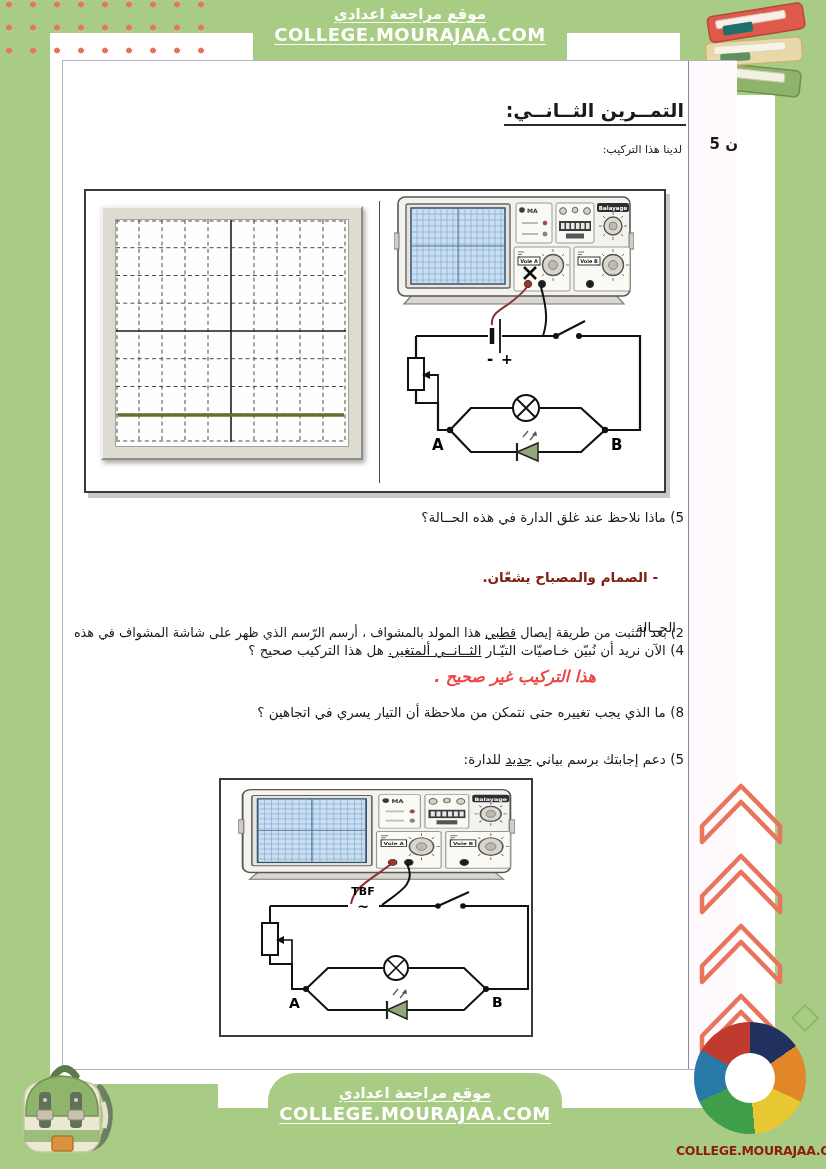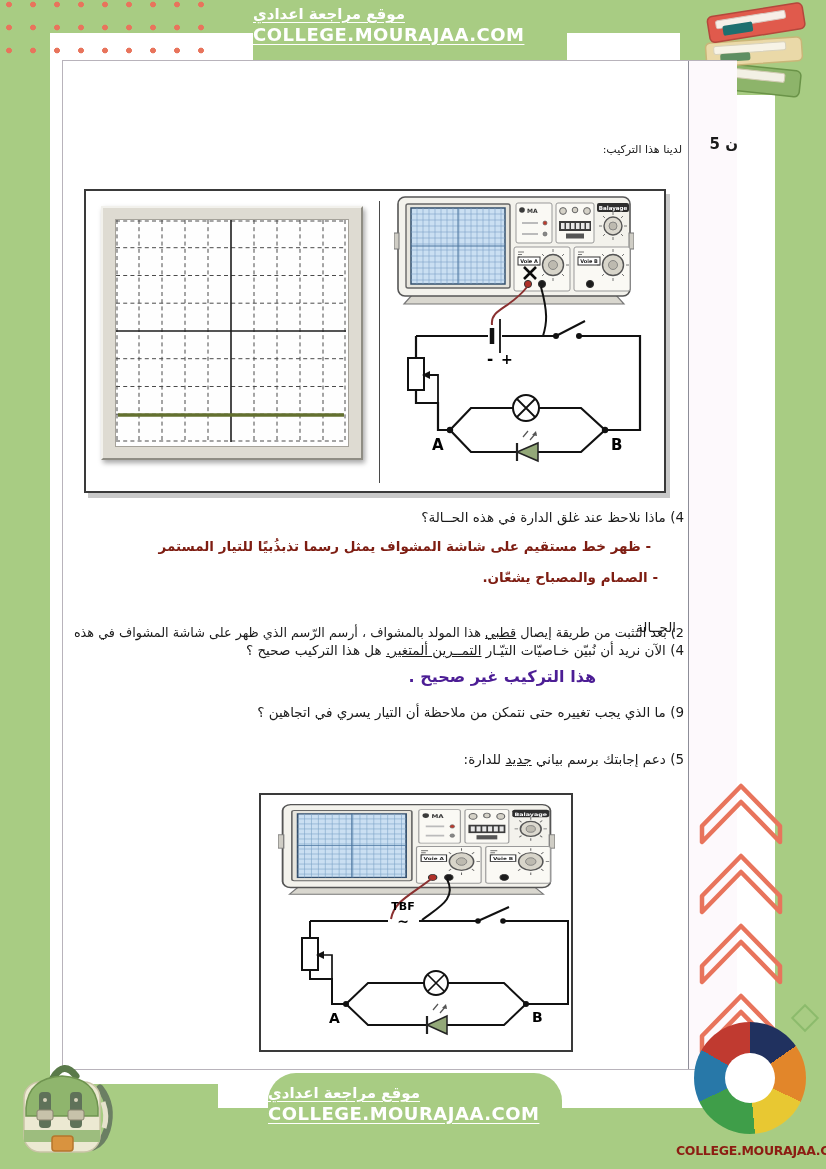--- a/index.html
+++ b/index.html
@@ -12,42 +12,42 @@
   #col-right{left:775px;top:0;width:51px;height:1169px;}
   #band-top{left:0;top:0;width:826px;height:33px;}
   #band-bottom{left:0;top:1108px;width:826px;height:61px;}
   #band-bottom-left{left:0;top:1084px;width:218px;height:85px;}
   #title-bubble{left:253px;top:0;width:314px;height:90px;border-radius:0 0 28px 28px;}
   #books-blob{left:680px;top:0;width:146px;height:95px;border-radius:0 0 0 35px;}
   #footer-bubble{left:268px;top:1073px;width:294px;height:96px;border-radius:28px 28px 0 0;}
   #dots{left:0;top:0;width:220px;height:56px;
         background-image:radial-gradient(circle,#e8745c 2.6px,rgba(232,116,92,0) 3.2px);
         background-size:24px 23px;background-position:-3px -7px;}
-  .hdr-txt{text-align:left;color:#fff;direction:rtl;}
+  .hdr-txt{text-align:center;color:#fff;direction:rtl;}
   .hdr1{font-size:15px;font-weight:bold;text-decoration:underline;text-underline-offset:3px;}
   .hdr2{font-size:18px;font-weight:bold;letter-spacing:.5px;text-decoration:underline;
         text-underline-offset:3px;margin-top:1px;direction:ltr;}
   
   #page{left:62px;top:60px;width:673px;height:1008px;background:#fff;border:1px solid #b8b3bb;}
   #margin-col{position:absolute;left:625px;top:0;width:48px;height:100%;background:#fdf9fc;
               border-left:1px solid #8d8d98;}
   #points{position:absolute;left:629px;top:74px;width:46px;text-align:right;
           font-size:15px;font-weight:bold;direction:ltr;}
   #ex-title{position:absolute;right:50px;top:38px;font-size:19px;font-weight:bold;direction:rtl;
             border-bottom:2px solid #2a2a2a;padding:0 2px 3px 2px;}
   #intro{position:absolute;right:54px;top:82px;font-size:11px;direction:rtl;}
   .qline{position:absolute;direction:rtl;font-size:13.5px;white-space:nowrap;}
   .q2small{font-size:12.8px;}
   .ans{position:absolute;direction:rtl;font-size:13.5px;font-weight:bold;color:#7e1d12;white-space:nowrap;}
   .u{text-decoration:underline;}
-  #a3{color:#4c1d95;font-size:16px;}
+  #a3{color:#ef4444;font-size:16px;font-style:italic;}
   
   .figbox{position:absolute;background:#fff;border:2px solid #3a3a3a;}
   #figure1{left:21px;top:128px;width:578px;height:300px;box-shadow:4px 5px 0 #c9c9c9;}
-  #figure2{left:156px;top:732px;width:310px;height:255px;margin-left:40px;}
+  #figure2{left:156px;top:717px;width:310px;height:255px;}
   #screen-frame{position:absolute;left:15px;top:15px;width:258px;height:250px;background:#dedbd2;
                 border:2px solid;border-color:#f2f1ec #8f8d84 #8f8d84 #f2f1ec;
                 box-shadow:2px 3px 5px rgba(0,0,0,.35);}
   #screen-inner{position:absolute;left:12px;top:11px;width:232px;height:226px;background:#fefefe;
                 border:1px solid #a5a29a;}
   #fig1-divider{position:absolute;left:293px;top:10px;width:0;height:282px;border-left:1.5px solid #4a4a4a;}
   svg{display:block;font-family:"DejaVu Sans",sans-serif;}
   svg text{font-family:"DejaVu Sans",sans-serif;}
   
   #logo-ring{left:694px;top:1022px;width:112px;height:112px;border-radius:50%;
@@ -94,20 +94,21 @@
       <rect x="22" y="8" width="96" height="26" rx="5" fill="#e05a4c" stroke="#b4473c" stroke-width="1.5"></rect>
       <rect x="30" y="13" width="70" height="8" rx="2" fill="#f7efe8" stroke="#d8c8c0" stroke-width="1"></rect>
       <rect x="36" y="19" width="30" height="10" rx="2" fill="#1f6f6f"></rect>
     </g>
   </svg>
 
   <div class="abs" id="page">
     <div id="margin-col"></div>
     <div id="points">5 ن</div>
 
+    <div id="ex-title">التمــرين الثــانــي:</div>
     <div id="intro">لدينا هذا التركيب:</div>
 
     <div class="figbox" id="figure1">
 
       <div id="screen-frame">
         <div id="screen-inner">
           <svg width="230" height="222" viewBox="0 0 230 222">
             <path d="M23 0V222M46 0V222M69 0V222M92 0V222M138 0V222M161 0V222M184 0V222M207 0V222M1 0V222M229 0V222" stroke="#4a4a4a" stroke-width="1" stroke-dasharray="4 3.2" fill="none"></path>
             <path d="M0 27.7H230M0 55.5H230M0 83.2H230M0 138.7H230M0 166.5H230M0 194.2H230M0 1H230M0 221H230" stroke="#4a4a4a" stroke-width="1" stroke-dasharray="4 3.2" fill="none"></path>
             <path d="M115 0V222" stroke="#1d1d1d" stroke-width="1.6"></path>
@@ -198,31 +199,30 @@
         <line x1="431" y1="252" x2="431" y2="270" stroke="#222" stroke-width="2.2"></line>
         <path d="M444,249l6-7M437,246l5-6" stroke="#555" stroke-width="1.2" fill="none"></path>
         <polygon points="450,240 451,245 446,244" fill="#555"></polygon>
         <circle cx="364" cy="239" r="3.2" fill="#111"></circle>
         <circle cx="519" cy="239" r="3.2" fill="#111"></circle>
         <text x="346" y="259" font-size="15" font-weight="bold">A</text>
         <text x="525" y="259" font-size="15" font-weight="bold">B</text>
       </svg>
     </div>
 
-    <div class="qline" style="right:52px;top:448px;">4) ماذا نلاحظ عند غلق الدارة في هذه الحــالة؟</div>
-    <div class="ans" style="right:85px;top:477px;">-   ظهر خط مستقيم على شاشة المشواف يمثل رسما تذبذُبيًا للتيار المستمر</div>
+    <div class="qline" style="right:52px;top:448px;">5) ماذا نلاحظ عند غلق الدارة في هذه الحــالة؟</div>
     <div class="ans" style="right:78px;top:508px;">-   الصمام والمصباح يشعّان.</div>
 
     <div class="qline q2small" style="right:52px;top:536px;margin-top:28px;"><span>2) بعد التثبت من طريقة إيصال </span><span class="u">قطبي</span><span> هذا المولد بالمشواف ، أرسم الرّسم الذي ظهر على شاشة المشواف في هذه</span></div>
     <div class="qline" style="right:60px;top:558px;text-align:right;">الحــالة</div>
 
-    <div class="qline" style="right:52px;top:581px;"><span>4) الآن نريد أن نُبيّن خـاصيّات التيّـار </span><span class="u">التمــرين ألمتغير.</span><span>  هل هذا التركيب صحيح ؟</span></div>
+    <div class="qline" style="right:52px;top:581px;"><span>4) الآن نريد أن نُبيّن خـاصيّات التيّـار </span><span class="u">الثــانــي ألمتغير.</span><span>  هل هذا التركيب صحيح ؟</span></div>
     <div class="ans" id="a3" style="right:140px;top:606px;">هذا التركيب غير صحيح .</div>
 
-    <div class="qline" style="right:52px;top:643px;">9) ما الذي يجب تغييره حتى نتمكن من ملاحظة أن التيار يسري في اتجاهين ؟</div>
+    <div class="qline" style="right:52px;top:643px;">8) ما الذي يجب تغييره حتى نتمكن من ملاحظة أن التيار يسري في اتجاهين ؟</div>
 
     <div class="qline" style="right:52px;top:690px;text-align:center;"><span>5) دعم إجابتك برسم بياني </span><span class="u">جديد</span><span> للدارة:</span></div>
 
     <div class="figbox" id="figure2">
 
       <svg class="abs" style="left:17px;top:8px;" width="277" height="92" viewBox="0 0 240 110" preserveAspectRatio="none">
         <path d="M18,100L10,109H230L222,100Z" fill="#d9d7cf" stroke="#777" stroke-width="1.2"></path>
         <rect x="4" y="2" width="232" height="99" rx="7" fill="#f3f2ec" stroke="#555" stroke-width="1.6"></rect>
         <rect x="0" y="38" width="5" height="16" fill="#cfcdc5" stroke="#777" stroke-width="1"></rect>
         <rect x="235" y="38" width="5" height="16" fill="#cfcdc5" stroke="#777" stroke-width="1"></rect>

